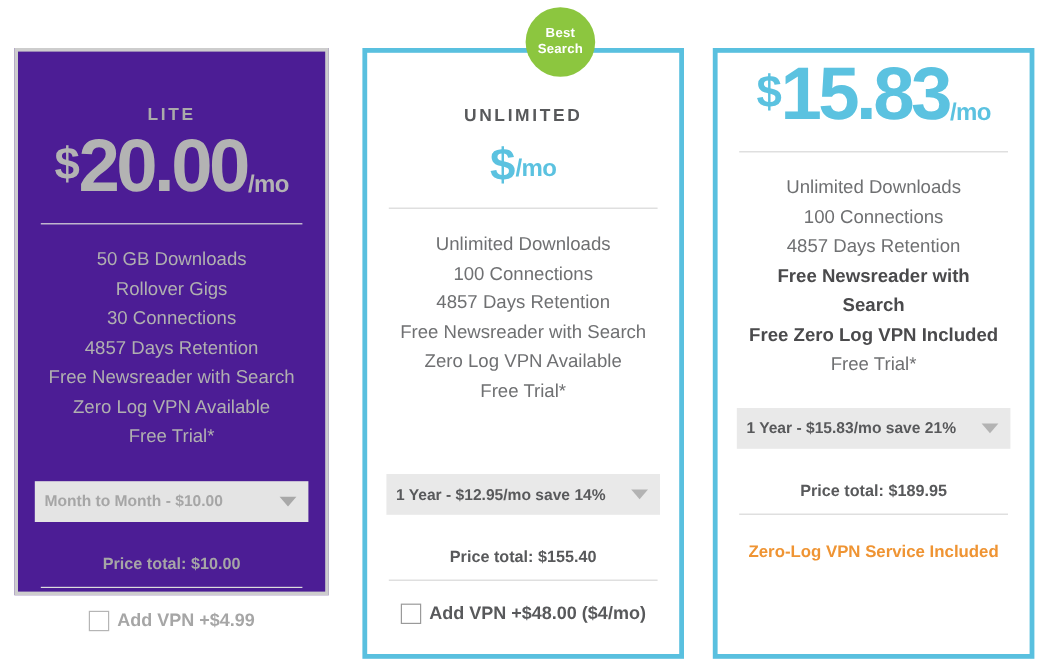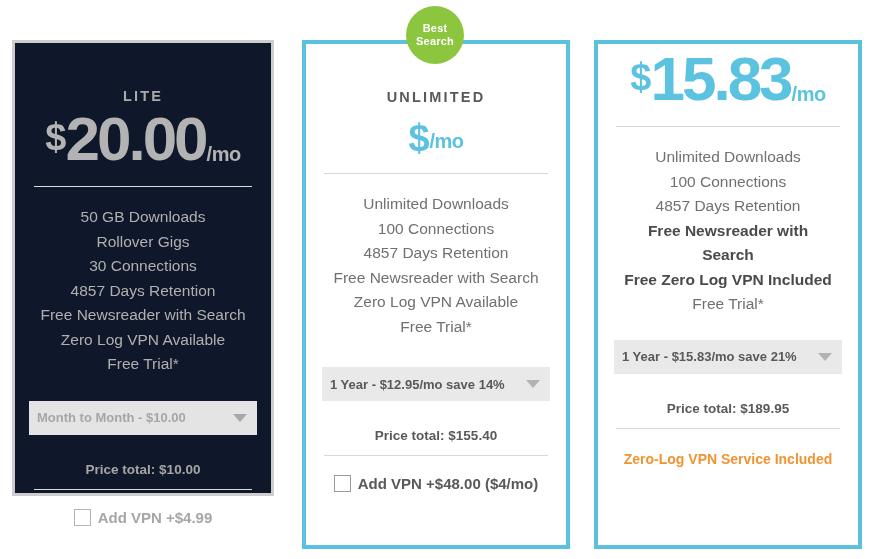--- a/index.html
+++ b/index.html
@@ -23,21 +23,21 @@
   .card {
     position: absolute;
     box-sizing: border-box;
     text-align: center;
   }
   .card-lite {
     left: 12px;
     top: 40px;
     width: 262px;
     height: 456px;
-    background: #0f172a;
+    background: #4c1d95;
     border: 3px solid #cdcdcd;
   }
   .card-unlimited {
     left: 302px;
     top: 40px;
     width: 268px;
     height: 509px;
     background: #ffffff;
     border: 4px solid #59c0df;
   }
@@ -46,21 +46,21 @@
     top: 40px;
     width: 268px;
     height: 509px;
     background: #ffffff;
     border: 4px solid #59c0df;
   }
 
   
   .badge {
     position: absolute;
-    left: 406px;
+    left: 438px;
     top: 6px;
     width: 58px;
     height: 58px;
     border-radius: 50%;
     background: #8cc63f;
     color: #ffffff;
     font-weight: bold;
     font-size: 11px;
     line-height: 13px;
     display: flex;
@@ -260,21 +260,21 @@
     </div>
     <hr class="rule rule-top">
     <div class="features">
       <div class="f">Unlimited Downloads</div>
       <div class="f">100 Connections</div>
       <div class="f">4857 Days Retention</div>
       <div class="f">Free Newsreader with Search</div>
       <div class="f">Zero Log VPN Available</div>
       <div class="f">Free Trial*</div>
     </div>
-    <div style="margin-top:28px;">
+    <div style="margin-top:56px;">
       <div class="select-wrap">
         <span class="select-label">1 Year - $12.95/mo save 14%</span>
         <span class="caret"></span>
       </div>
     </div>
     <div class="price-total">Price total: $155.40</div>
     <hr class="rule rule-bottom">
     <div class="vpn-row">
       <span class="checkbox"></span>
       <span class="vpn-label">Add VPN +$48.00 ($4/mo)</span>

